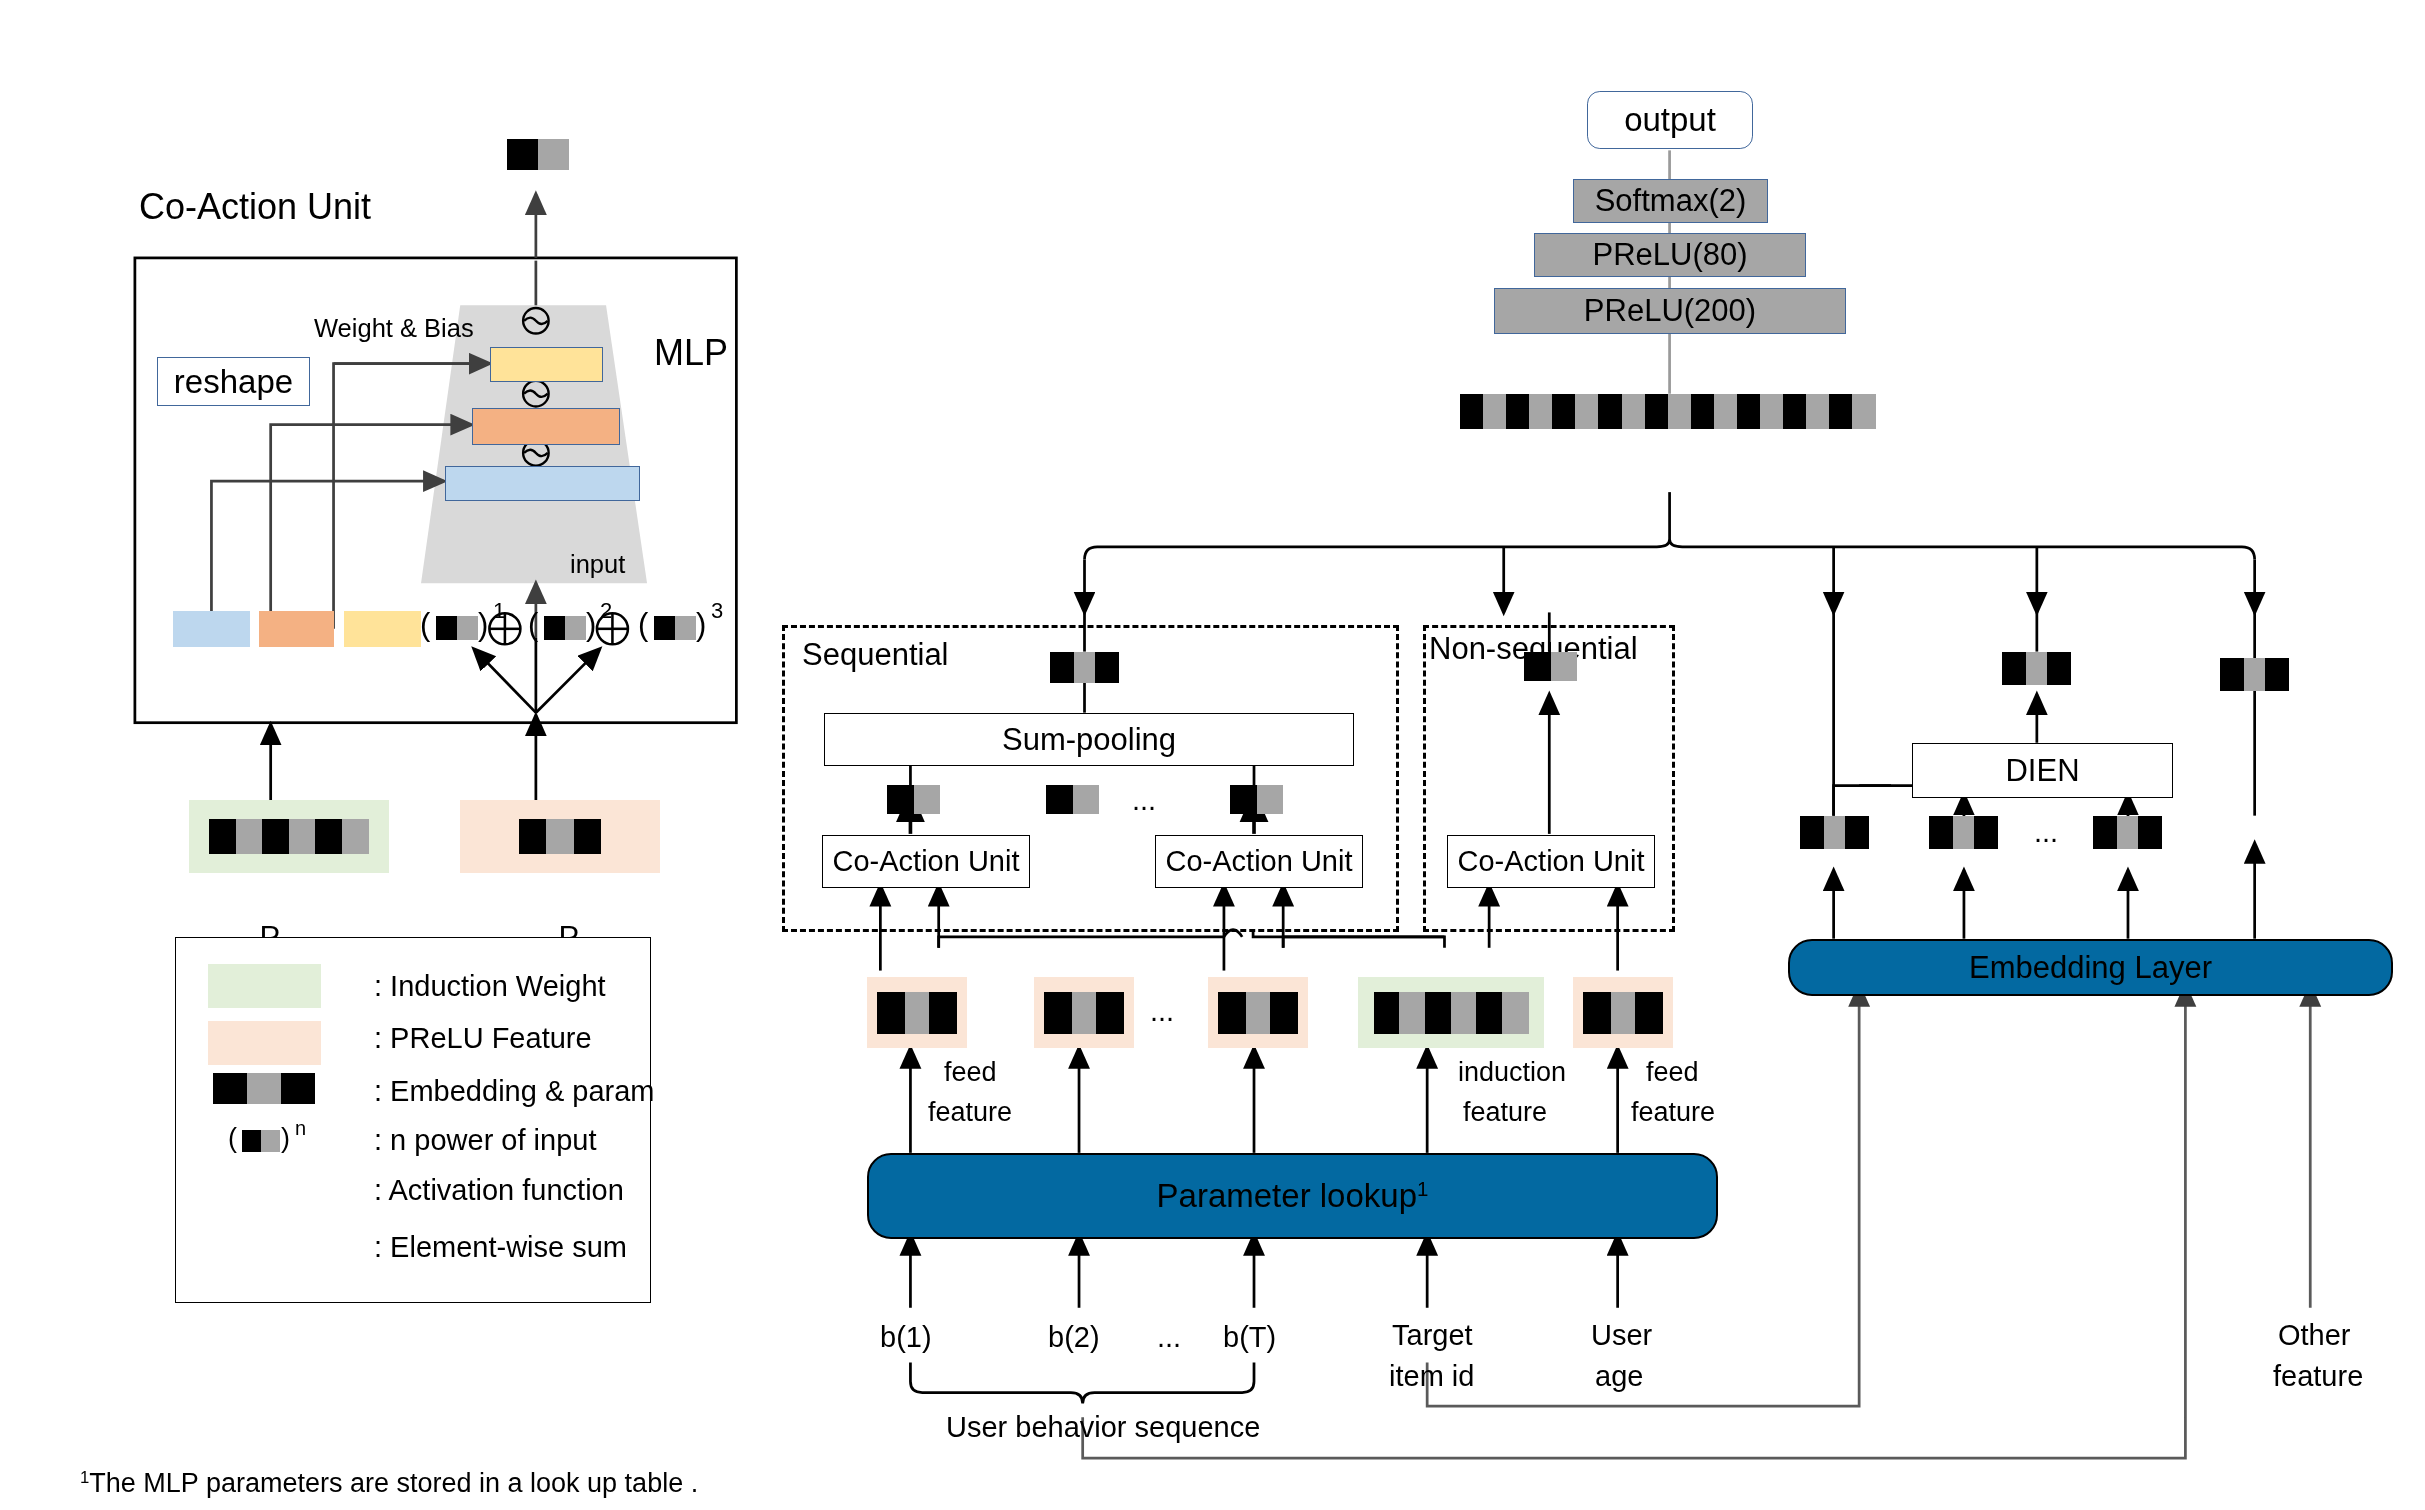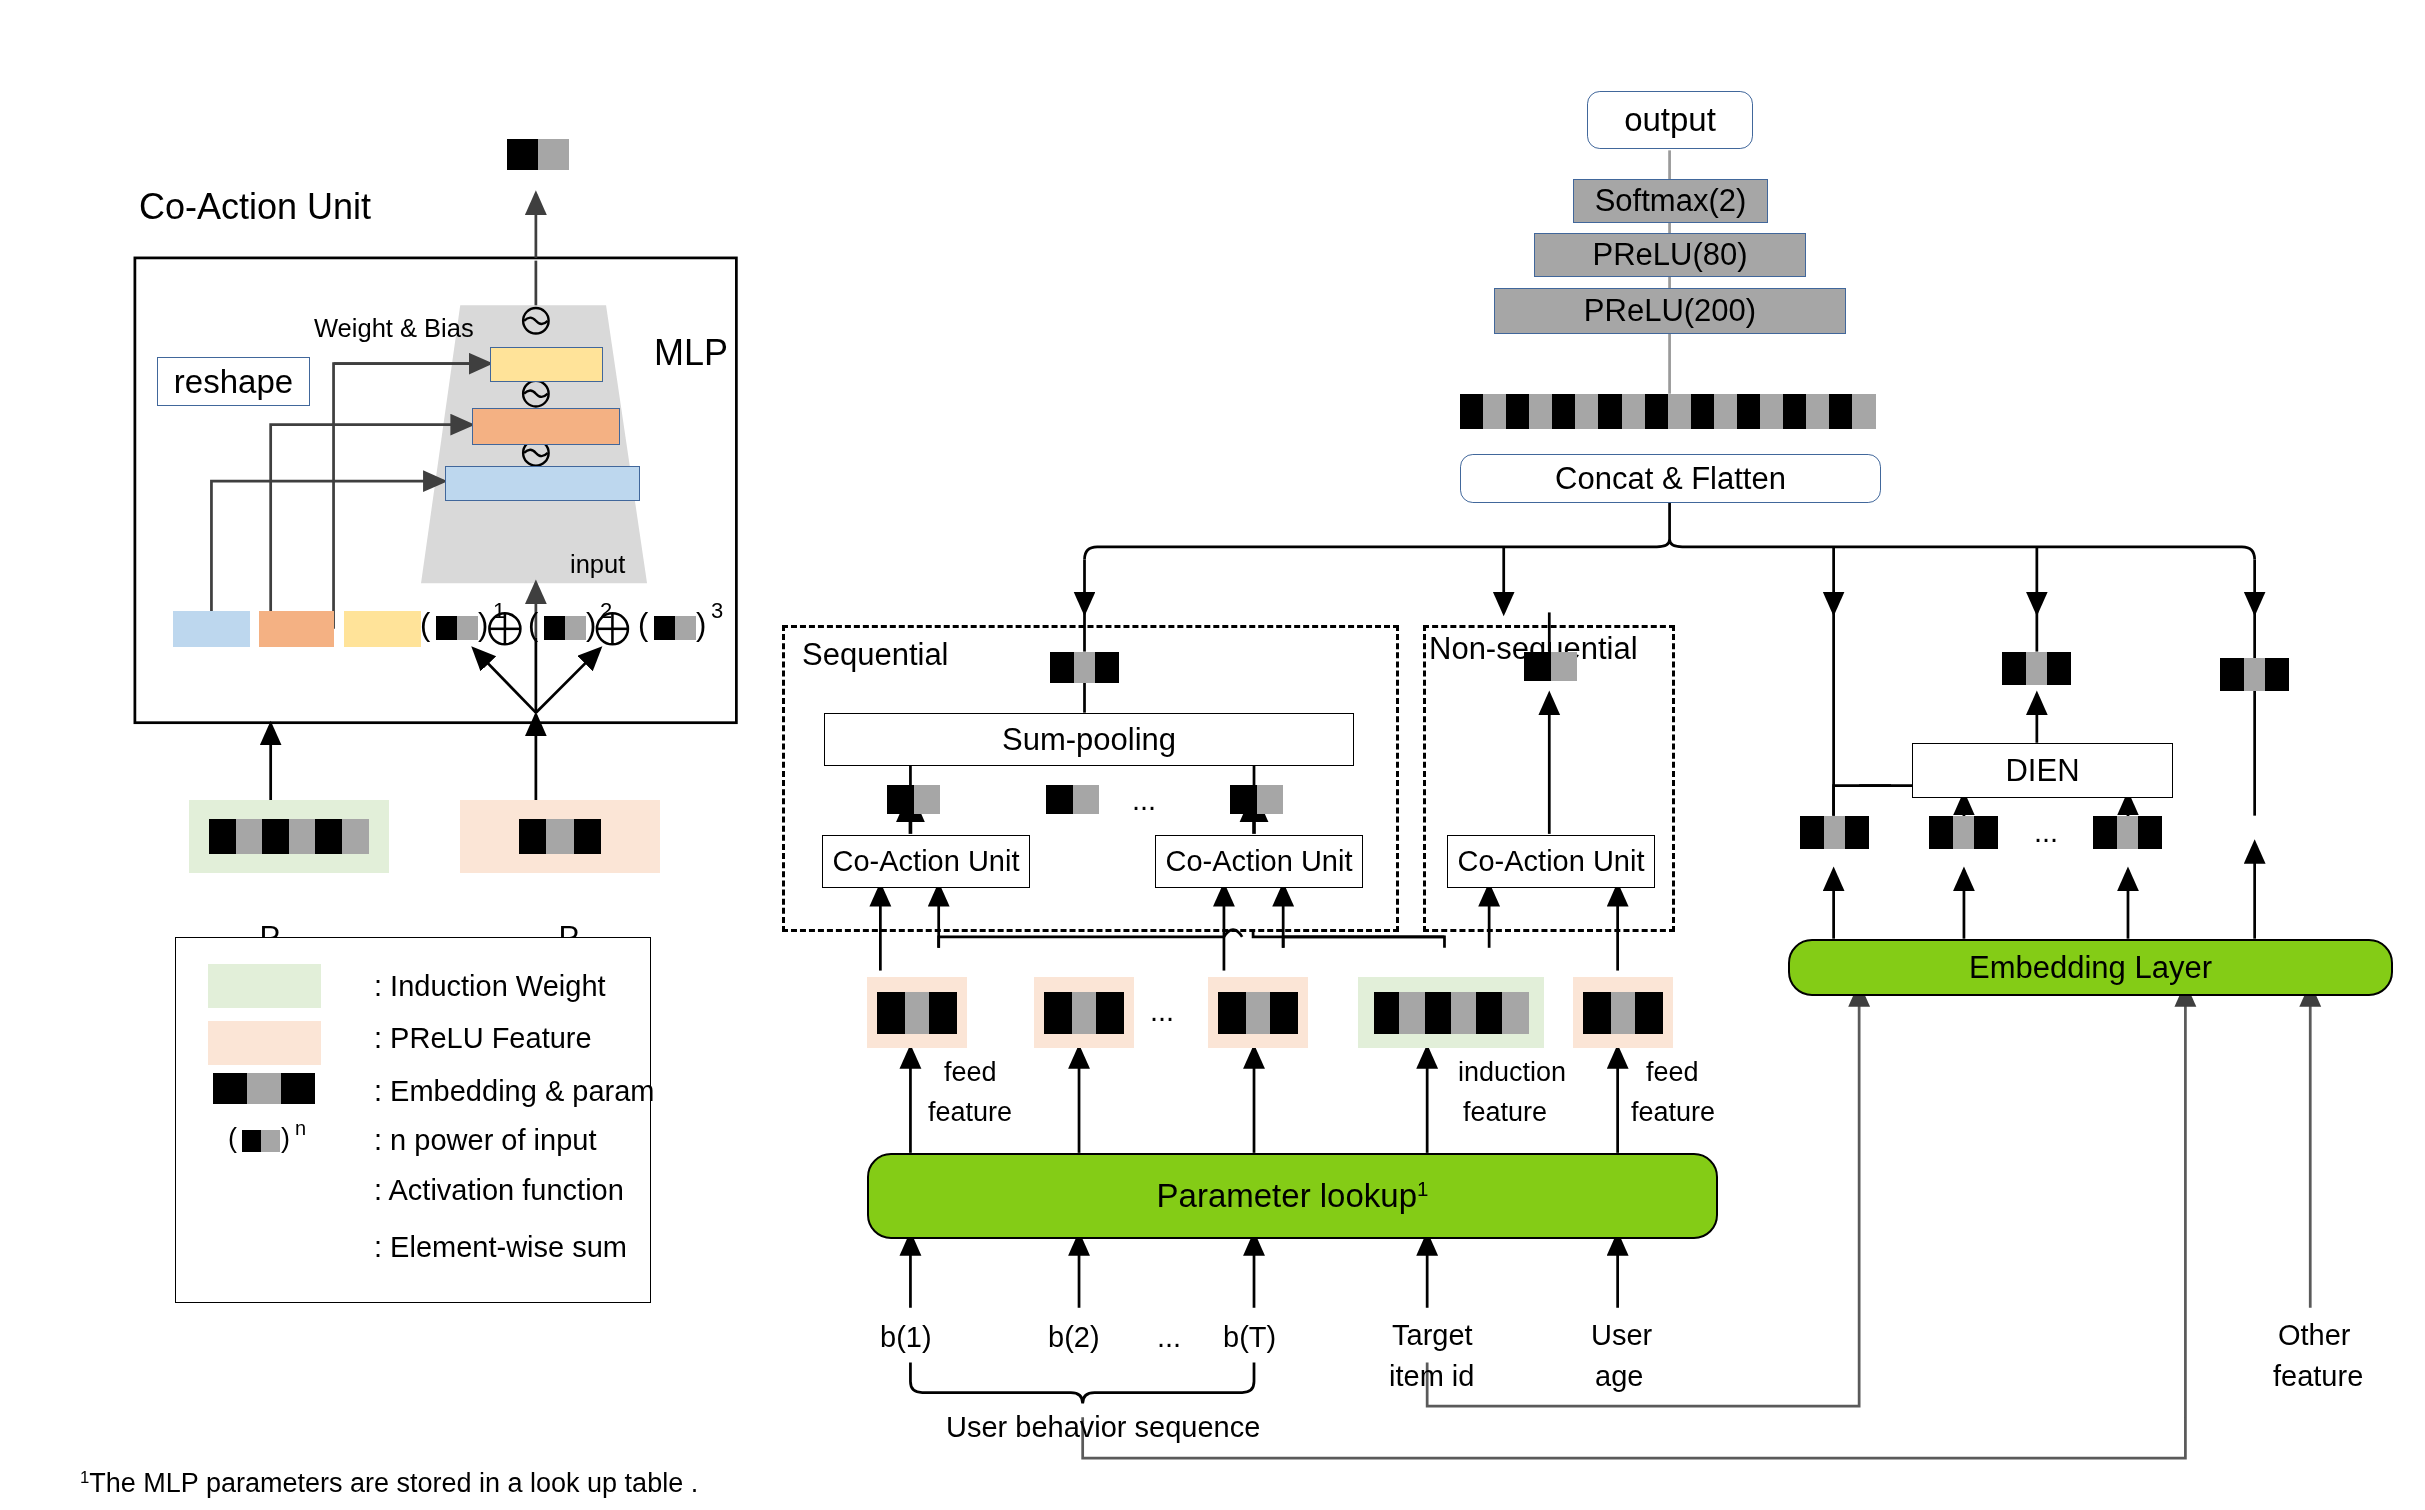--- a/index.html
+++ b/index.html
@@ -15,21 +15,21 @@
   
   .box-plain{position:absolute;border:1.8px solid #000;background:#fff;
     display:flex;align-items:center;justify-content:center;}
   .box-blue{position:absolute;border:1.8px solid #41679b;background:#fff;
     display:flex;align-items:center;justify-content:center;}
   .box-blue-round{position:absolute;border:1.8px solid #41679b;background:#fff;border-radius:12.8px;
     display:flex;align-items:center;justify-content:center;}
   .box-grey{position:absolute;border:1.8px solid #41679b;background:#a6a6a6;
     display:flex;align-items:center;justify-content:center;}
   .box-dash{position:absolute;border:3.6px dashed #000;background:transparent;}
-  .box-round-black{position:absolute;border:2.3px solid #000;background:#84cc16;border-radius:24px;
+  .box-round-black{position:absolute;border:2.3px solid #000;background:#0369a1;border-radius:24px;
     display:flex;align-items:center;justify-content:center;}
 
   
   .emb{position:absolute;background:#a6a6a6;display:flex;}
   .emb i{display:block;height:100%;background:#000;}
   .emb u{display:block;height:100%;background:#a6a6a6;}
 
   
   .tint{position:absolute;display:flex;align-items:center;justify-content:center;}
   .tint-green{background:#e2efd9;}
@@ -352,23 +352,20 @@
     <i style="width:5.55%"></i>
       <u style="width:5.55%"></u>
     <i style="width:5.55%"></i>
       <u style="width:5.55%"></u>
     <i style="width:5.55%"></i>
       <u style="width:5.55%"></u>
     <i style="width:5.55%"></i>
       <u style="width:5.65%"></u>
   </div>
 
-  <div class="box-blue-round" style="left:1460px;top:454px;width:419px;height:47px;">
-    <span class="f34">Concat &amp; Flatten</span>
-  </div>
 
   <div class="box-dash" style="left:782px;top:625px;width:611px;height:301px;"></div>
   <div class="txt f34" style="left:802px;top:638px;">Sequential</div>
 
   <div class="emb" style="left:1050px;top:652px;width:69px;height:31px;">
     <i style="width:35%"></i>
       <u style="width:30%"></u>
       <i style="width:35%"></i>
   </div>
 

